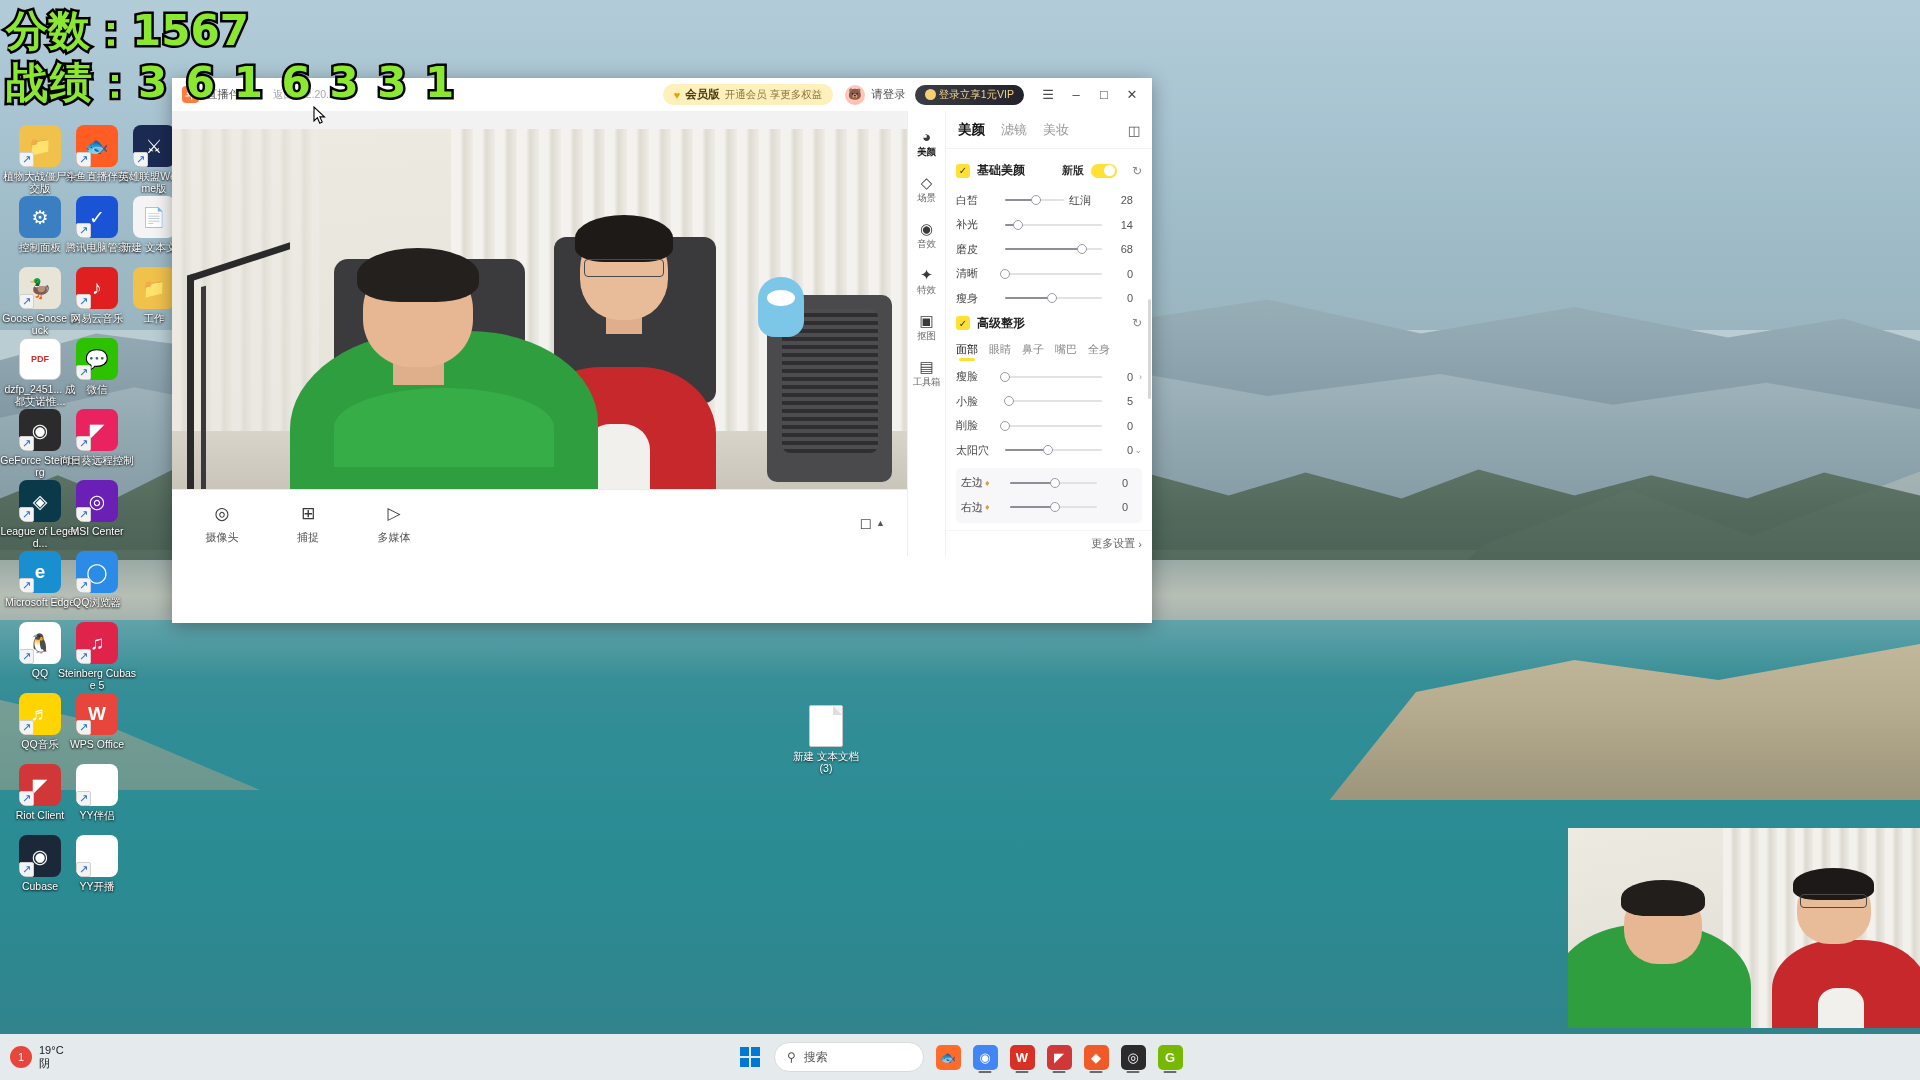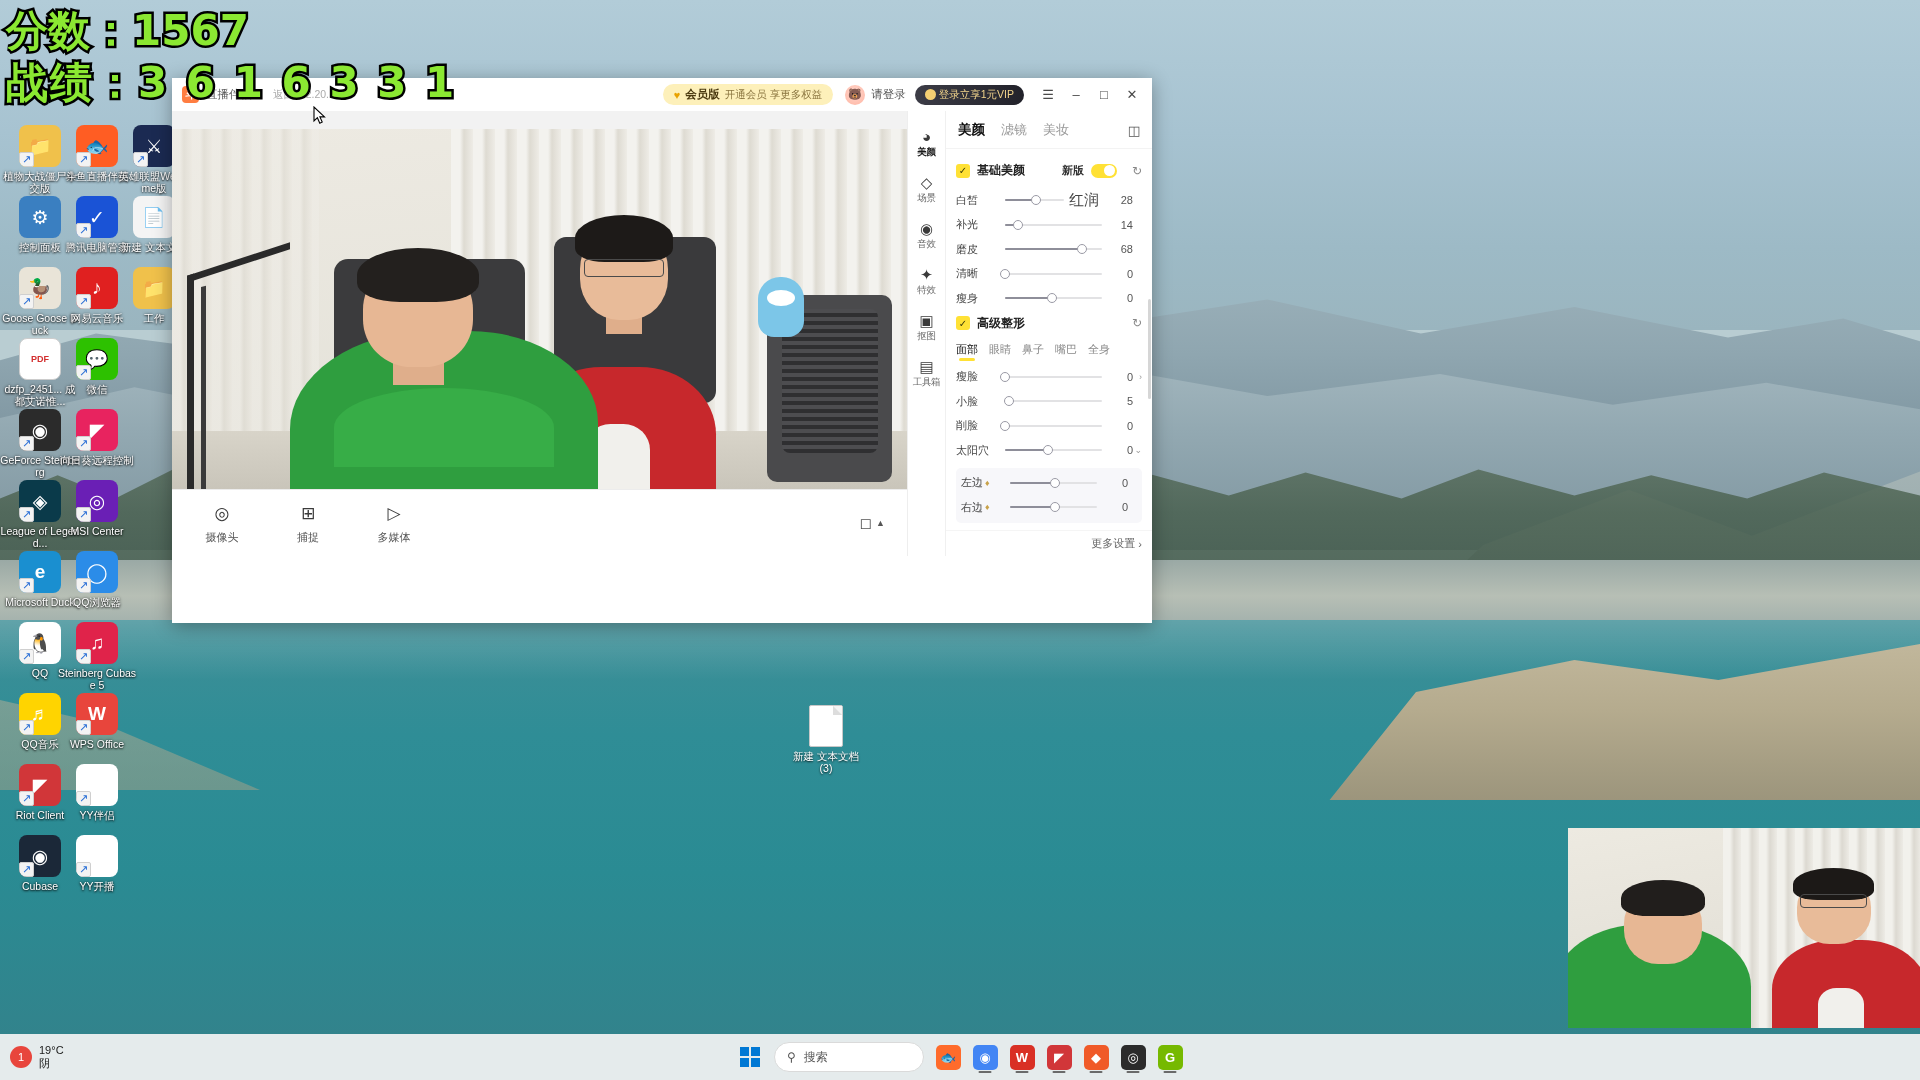--- a/index.html
+++ b/index.html
@@ -366,21 +366,21 @@
         <span style="font-size:19px;color:#fff;font-weight:bold;">◎</span>
         <span class="shortcut">↗</span>
       </div>
       <div class="lbl">MSI Center</div>
     </div>
     <div class="dk-icon" style="left: 0px; top: 426px;">
       <div class="glyph" style="background:#1a8fd0">
         <span style="font-size:19px;color:#fff;font-weight:bold;">e</span>
         <span class="shortcut">↗</span>
       </div>
-      <div class="lbl">Microsoft Duck</div>
+      <div class="lbl">Microsoft Edge</div>
     </div>
     <div class="dk-icon" style="left: 57px; top: 426px;">
       <div class="glyph" style="background:#2b8ce8">
         <span style="font-size:19px;color:#fff;font-weight:bold;">◯</span>
         <span class="shortcut">↗</span>
       </div>
       <div class="lbl">QQ浏览器</div>
     </div>
     <div class="dk-icon" style="left: 0px; top: 497px;">
       <div class="glyph" style="background:#ffffff">
@@ -575,21 +575,21 @@
             </div>
             <div class="srow">
               <span class="sn">
                 <span>白皙</span>
               </span>
               <span class="track">
                 <span class="bar"></span>
                 <span class="fill" style="width:52%"></span>
                 <span class="knob" style="left:52%"></span>
               </span>
-              <span style="font-size:15px;color:#444;margin-right:8px;">红润</span>
+              <span style="font-size:11px;color:#444;margin-right:16px;">红润</span>
               <span class="sv">28</span>
               <span class="chev"></span>
             </div>
             <div class="srow">
               <span class="sn">
                 <span>补光</span>
               </span>
               <span class="track">
                 <span class="bar"></span>
                 <span class="fill" style="width:13%"></span>

